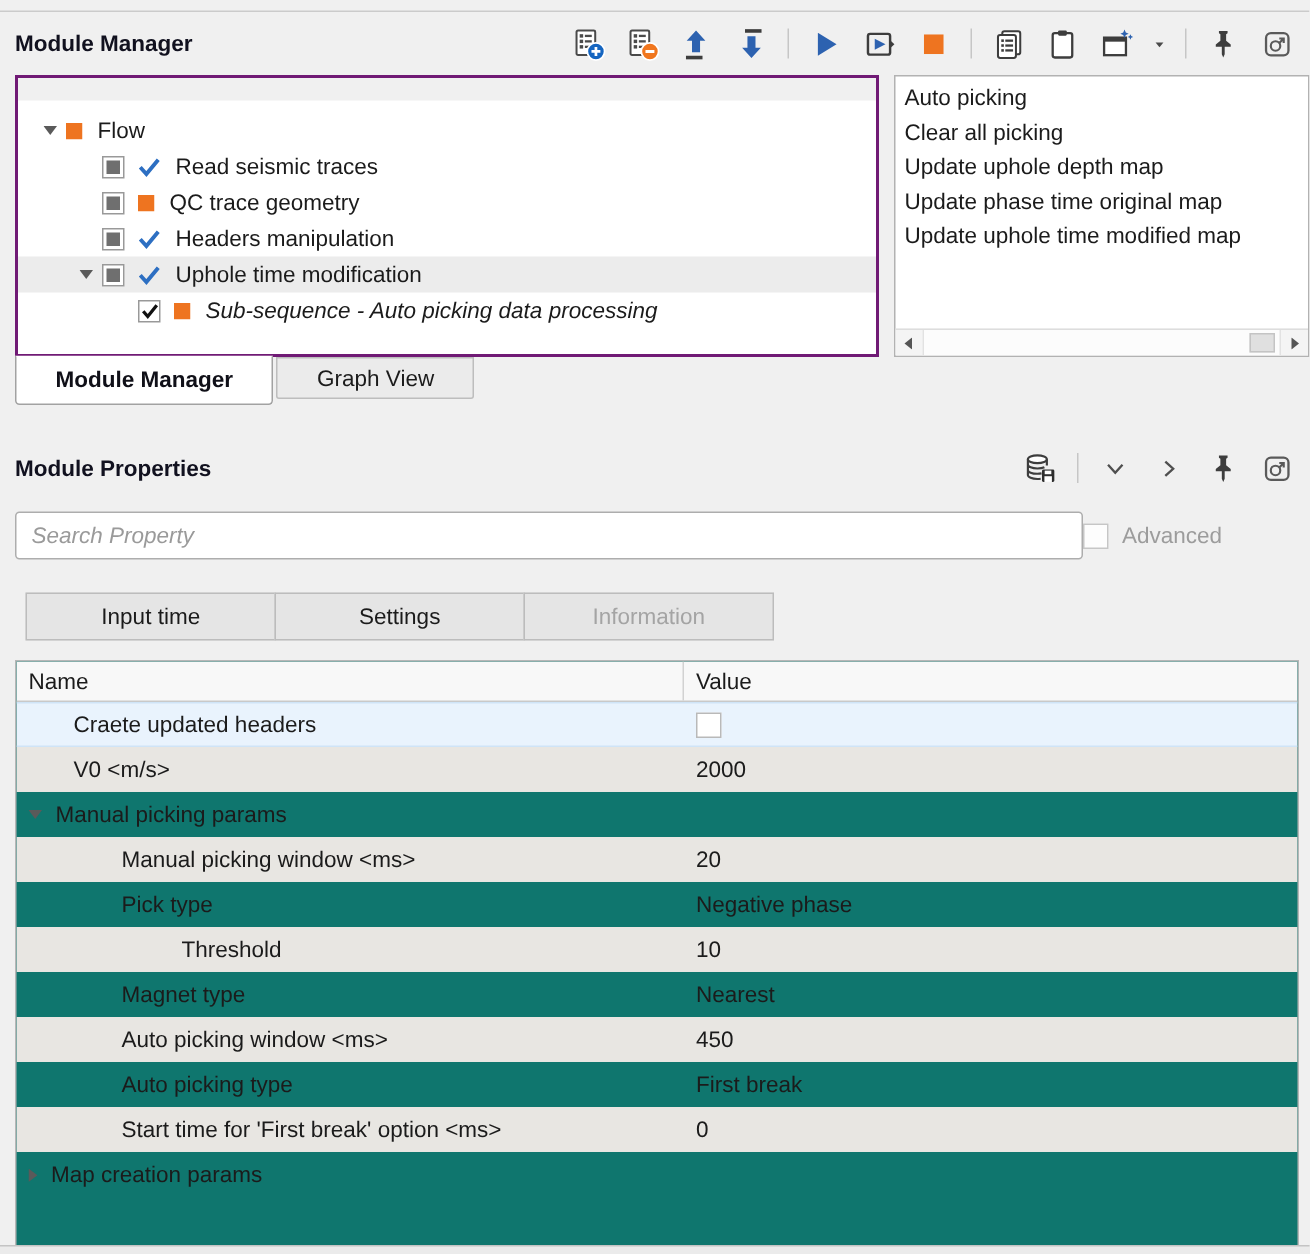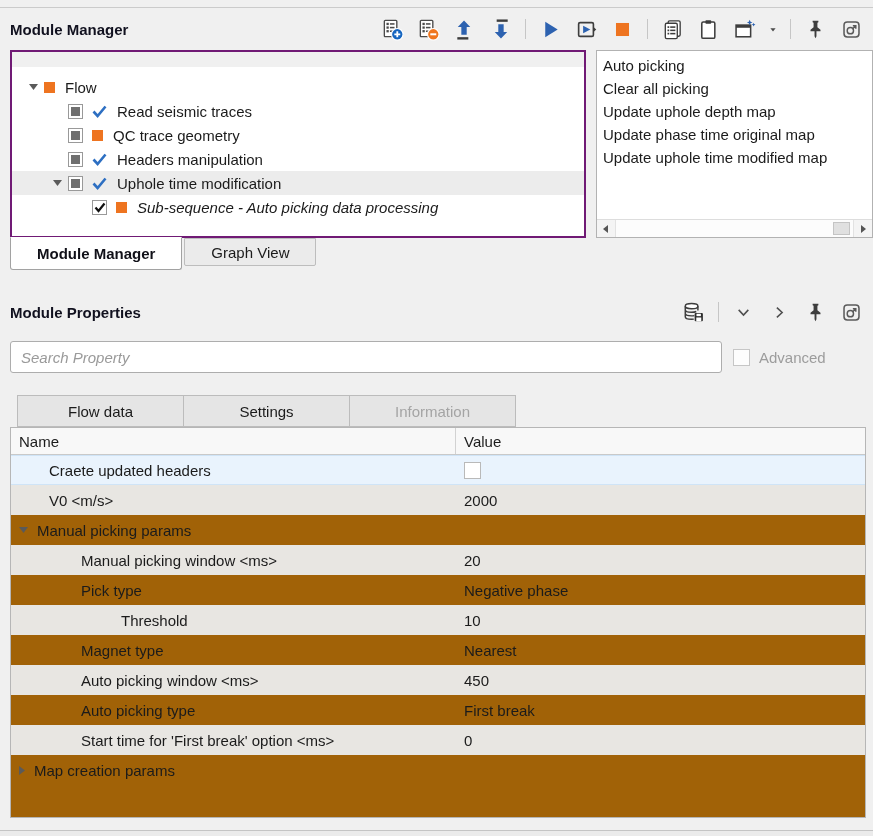--- a/index.html
+++ b/index.html
@@ -46,31 +46,31 @@
   .mm-tabs { height:33px; display:flex; align-items:flex-start; position:relative; z-index:2; }
   .mm-tab { padding:0 26px; display:flex; align-items:center; white-space:nowrap; }
   .mm-tab.active { background:#fff; border:1px solid #a2a2a2; border-top:1px solid #fff; margin-top:-1px; height:33px; border-radius:0 0 3px 3px; font-weight:600; color:#101018; }
   .mm-tab.inactive { background:#ebebeb; border:1px solid #bdbdbd; height:28px; margin-left:2px; border-radius:0 0 2px 2px; }
 
   
   .mp-header { margin-top:20px; }
   .search-row { display:flex; align-items:center; margin-top:8px; }
   .search-input { width:712px; height:32px; border:1px solid #adadad; border-radius:3px; padding:0 10px; font-size:15px; background:#fff; outline:none; font-family:inherit; color:#222; }
   .search-input::placeholder { color:#9a9a9a; font-style:italic; }
-  .advanced { margin-left:11px; display:flex; align-items:center; gap:9px; color:#9c9c9c; }
+  .advanced { margin-left:0; display:flex; align-items:center; gap:9px; color:#9c9c9c; }
   .adv-cbx { width:17px; height:17px; border:1px solid #c6c6c6; background:#fdfdfd; }
 
   .mp-tabs { display:flex; margin-top:16px; align-items:flex-end; height:38px; padding-left:8px; position:relative; }
   .mp-tab { width:167px; height:32px; display:flex; align-items:center; justify-content:center; background:#e5e5e5; border:1px solid #bcbcbc; margin-left:-1px; white-space:nowrap; }
   .mp-tab.active { background:#fff; height:38px; border-color:#a6a6a6; z-index:2; }
   .mp-tab.bold { font-weight:600; color:#101018; }
   .mp-tab.disabled { color:#a4a4a4; }
 
   
-  .prop-table { width:856px; border:1px solid #b6b6b6; background:#a16207; height:391px; overflow:hidden; }
+  .prop-table { width:856px; margin-top:13px; border:1px solid #b6b6b6; background:#0f766e; height:391px; overflow:hidden; }
   .pt-header { display:flex; height:27px; background:#f8f8f8; border-bottom:1px solid #c9c9c9; align-items:center; }
   .pt-h-name { width:445px; padding-left:8px; border-right:1px solid #d2d2d2; height:100%; display:flex; align-items:center; }
   .pt-h-value { padding-left:8px; }
   .pt-row { display:flex; height:30px; align-items:center; }
   .pt-row.shade { background:#e8e6e2; }
   .pt-row.selected { background:#e9f3fd; border-top:1px solid #cfe4f7; border-bottom:1px solid #cfe4f7; }
   .pt-name { width:445px; display:flex; align-items:center; white-space:nowrap; }
   .pt-name .g-exp { margin-right:9px; display:flex; }
   .pt-value { padding-left:8px; display:flex; align-items:center; flex:1; }
   .val-cbx { width:17px; height:17px; border:1px solid #b9b9b9; background:#fff; }
@@ -375,21 +375,21 @@
 
   <div class="search-row">
     <input class="search-input" type="text" placeholder="Search Property" style="">
     <div class="advanced">
       <span class="adv-cbx"></span>
       <span>Advanced</span>
     </div>
   </div>
 
   <div class="mp-tabs" id="mp-tabs">
-      <span class="mp-tab">Flow data</span>
+      <span class="mp-tab">Input time</span>
       <span class="mp-tab">Settings</span>
       <span class="mp-tab disabled">Information</span>
     </div>
 
   <div class="prop-table">
     <div class="pt-header">
       <div class="pt-h-name">Name</div>
       <div class="pt-h-value">Value</div>
     </div>
     <div id="pt-rows">

